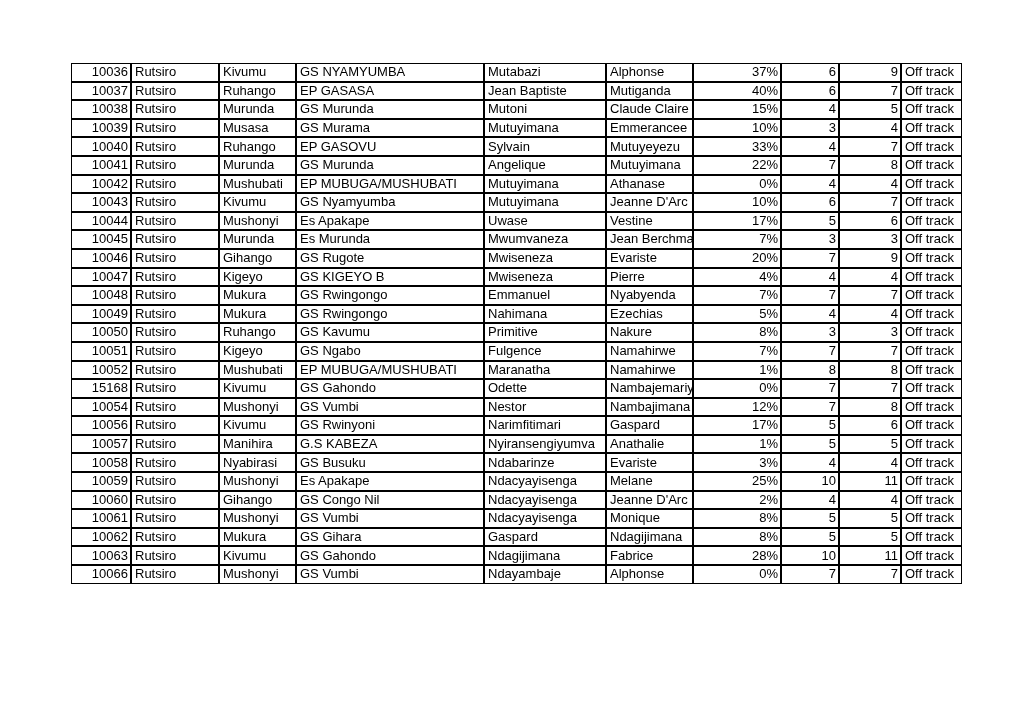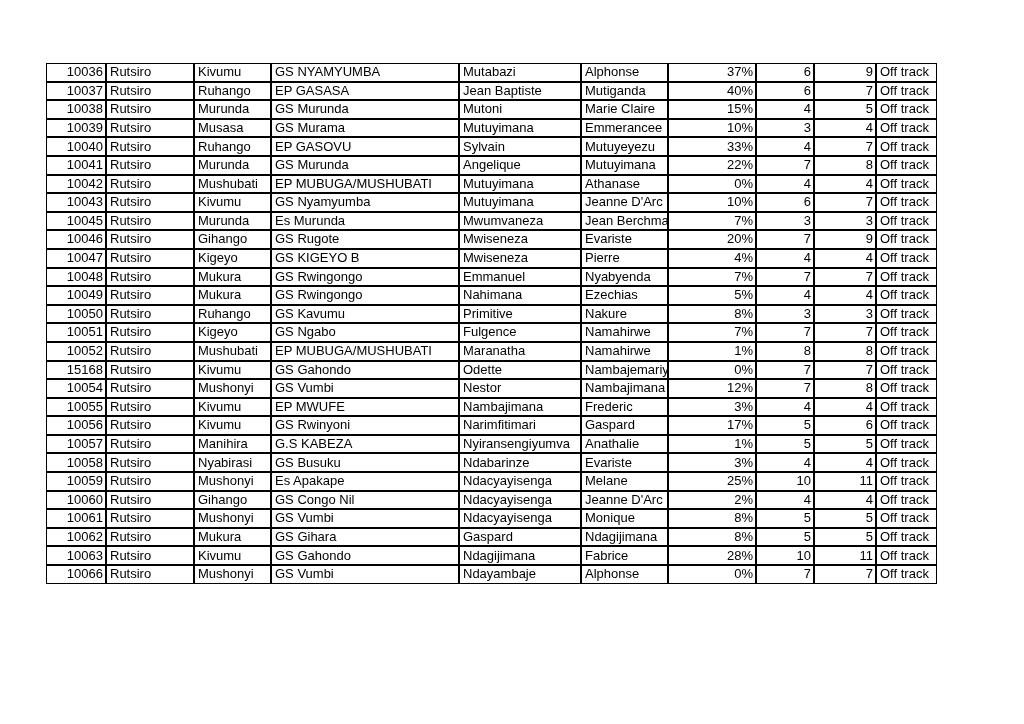--- a/index.html
+++ b/index.html
@@ -10,21 +10,21 @@
   .page {
     position: relative;
     width: 1024px;
     height: 724px;
     background: #ffffff;
     font-family: "Liberation Sans", sans-serif;
     overflow: hidden;
   }
   table.report {
     position: absolute;
-    left: 46px;
+    left: 71px;
     top: 63px;
     width: 891px;
     border-collapse: separate;
     border-spacing: 0;
     table-layout: fixed;
   }
   table.report td {
     box-sizing: border-box;
     height: 18.6px;
     border: 1px solid #000000;
@@ -81,21 +81,21 @@
           <td class="al-right">6</td>
           <td class="al-right">7</td>
           <td class="al-left">Off track</td>
         </tr>
         <tr>
           <td class="al-right">10038</td>
           <td class="al-left">Rutsiro</td>
           <td class="al-left">Murunda</td>
           <td class="al-left">GS Murunda</td>
           <td class="al-left">Mutoni</td>
-          <td class="al-left">Marie Claire</td>
+          <td class="al-left">Claude Claire</td>
           <td class="al-right">15%</td>
           <td class="al-right">4</td>
           <td class="al-right">5</td>
           <td class="al-left">Off track</td>
         </tr>
         <tr>
           <td class="al-right">10039</td>
           <td class="al-left">Rutsiro</td>
           <td class="al-left">Musasa</td>
           <td class="al-left">GS Murama</td>
@@ -145,20 +145,32 @@
         <tr>
           <td class="al-right">10043</td>
           <td class="al-left">Rutsiro</td>
           <td class="al-left">Kivumu</td>
           <td class="al-left">GS Nyamyumba</td>
           <td class="al-left">Mutuyimana</td>
           <td class="al-left">Jeanne D'Arc</td>
           <td class="al-right">10%</td>
           <td class="al-right">6</td>
           <td class="al-right">7</td>
+          <td class="al-left">Off track</td>
+        </tr>
+        <tr>
+          <td class="al-right">10044</td>
+          <td class="al-left">Rutsiro</td>
+          <td class="al-left">Mushonyi</td>
+          <td class="al-left">Es Apakape</td>
+          <td class="al-left">Uwase</td>
+          <td class="al-left">Vestine</td>
+          <td class="al-right">17%</td>
+          <td class="al-right">5</td>
+          <td class="al-right">6</td>
           <td class="al-left">Off track</td>
         </tr>
         <tr>
           <td class="al-right">10045</td>
           <td class="al-left">Rutsiro</td>
           <td class="al-left">Murunda</td>
           <td class="al-left">Es Murunda</td>
           <td class="al-left">Mwumvaneza</td>
           <td class="al-left">Jean Berchma</td>
           <td class="al-right">7%</td>
@@ -268,32 +280,20 @@
           <td class="al-left">Mushonyi</td>
           <td class="al-left">GS Vumbi</td>
           <td class="al-left">Nestor</td>
           <td class="al-left">Nambajimana</td>
           <td class="al-right">12%</td>
           <td class="al-right">7</td>
           <td class="al-right">8</td>
           <td class="al-left">Off track</td>
         </tr>
         <tr>
-          <td class="al-right">10055</td>
-          <td class="al-left">Rutsiro</td>
-          <td class="al-left">Kivumu</td>
-          <td class="al-left">EP MWUFE</td>
-          <td class="al-left">Nambajimana</td>
-          <td class="al-left">Frederic</td>
-          <td class="al-right">3%</td>
-          <td class="al-right">4</td>
-          <td class="al-right">4</td>
-          <td class="al-left">Off track</td>
-        </tr>
-        <tr>
           <td class="al-right">10056</td>
           <td class="al-left">Rutsiro</td>
           <td class="al-left">Kivumu</td>
           <td class="al-left">GS Rwinyoni</td>
           <td class="al-left">Narimfitimari</td>
           <td class="al-left">Gaspard</td>
           <td class="al-right">17%</td>
           <td class="al-right">5</td>
           <td class="al-right">6</td>
           <td class="al-left">Off track</td>

